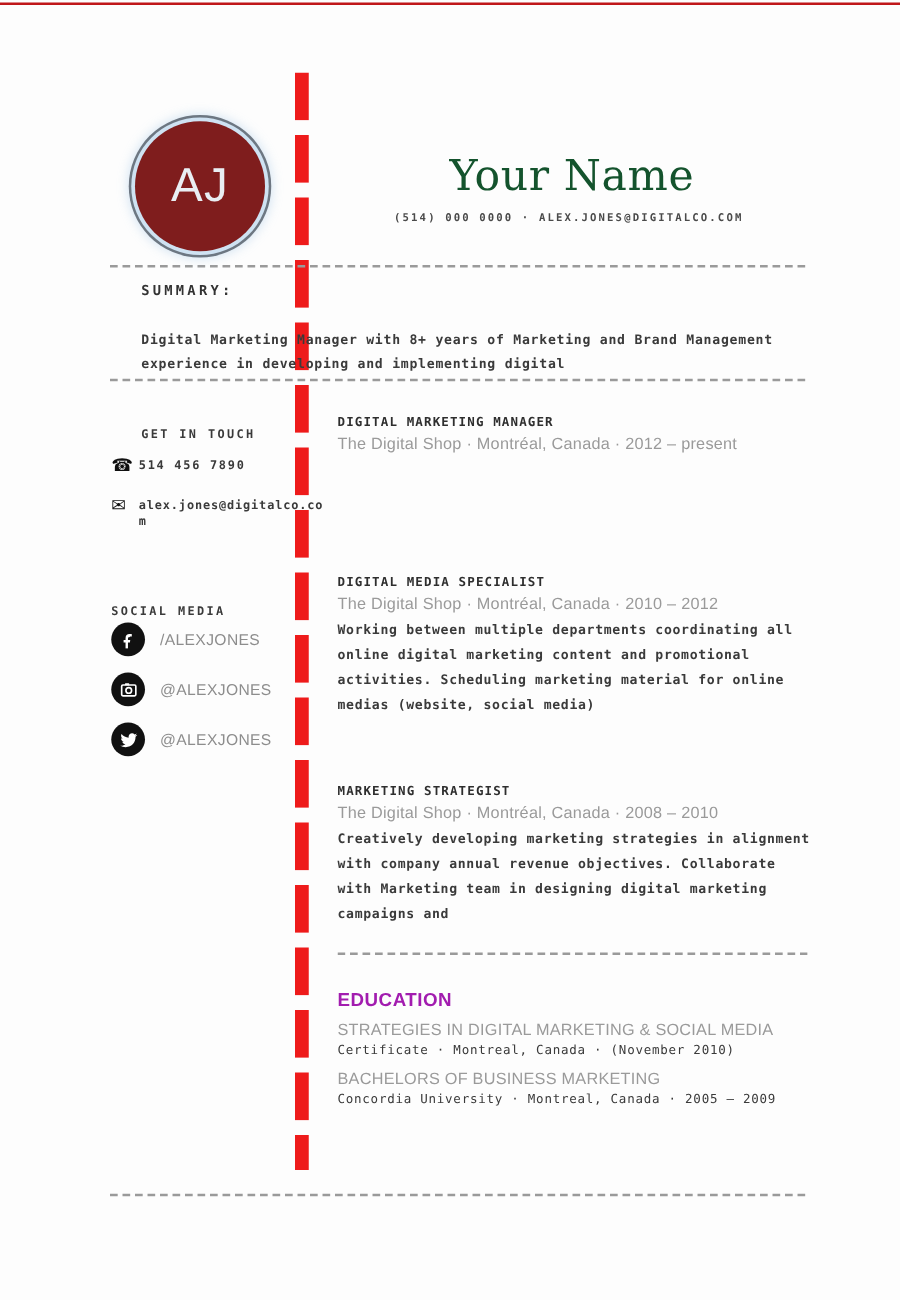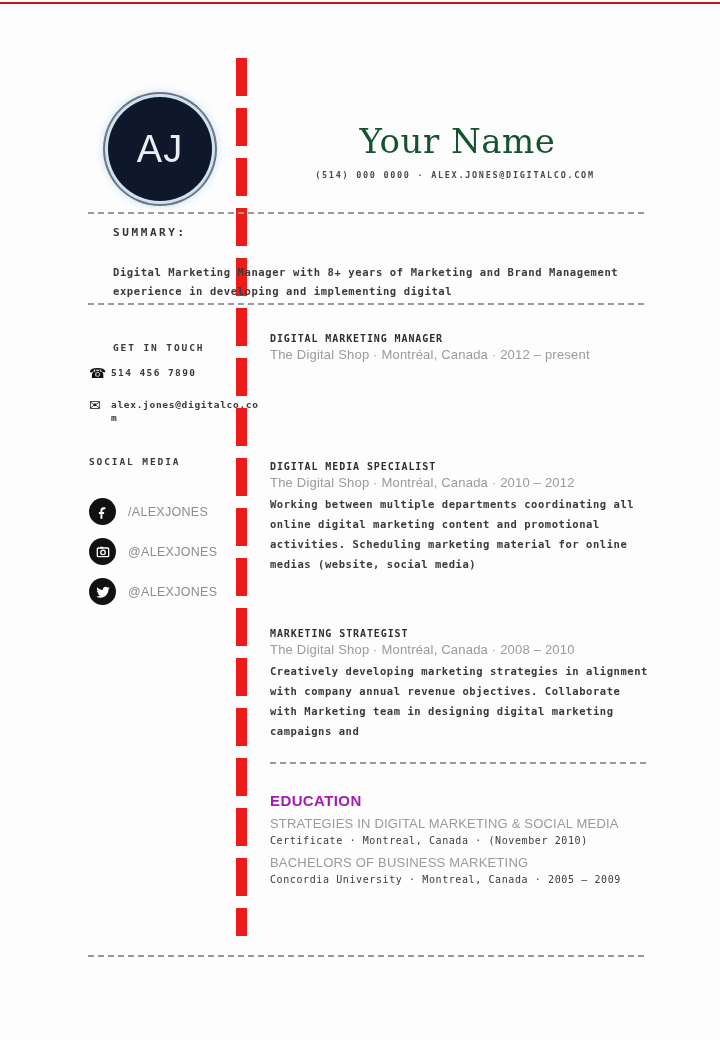--- a/index.html
+++ b/index.html
@@ -56,21 +56,21 @@
   .hrule-mid    { left: 88px;  top: 303px; width: 560px; }
   .hrule-edu    { left: 270px; top: 762px; width: 376px; }
   .hrule-bottom { left: 88px;  top: 955px; width: 560px; }
 
   
   .avatar {
     position: absolute;
     left: 108px; top: 97px;
     width: 104px; height: 104px;
     border-radius: 50%;
-    background: #0f172a;
+    background: #7f1d1d;
     box-shadow:
       0 0 0 3px #cfe2f2,
       0 0 0 5px #6d7782,
       0 0 9px 5px rgba(190,215,238,0.75);
     display: flex;
     align-items: center;
     justify-content: center;
   }
   .avatar-initials {
     color: #e9eef3;
@@ -127,21 +127,21 @@
 
   
   .side-head {
     position: absolute;
     font-size: 9.5px;
     font-weight: bold;
     color: #3a3a3a;
     letter-spacing: 1.9px;
   }
   .side-head-touch  { left: 89px; top: 342px; margin-left: 24px; }
-  .side-head-social { left: 89px; top: 456px; }
+  .side-head-social { left: 89px; top: 484px; }
 
   .contact-row {
     position: absolute;
     left: 89px;
     width: 175px;
     display: flex;
     align-items: flex-start;
   }
   .contact-row-phone { top: 366px; }
   .contact-row-mail  { top: 398px; }

